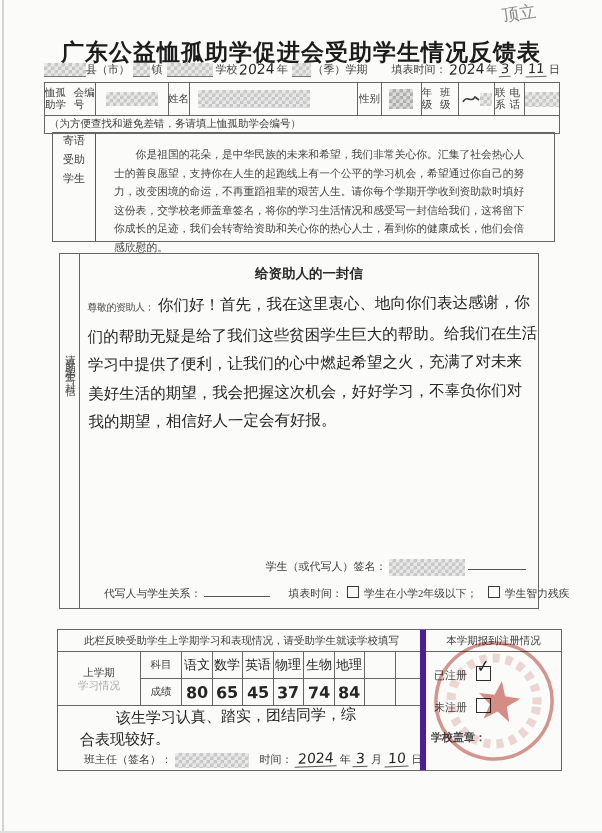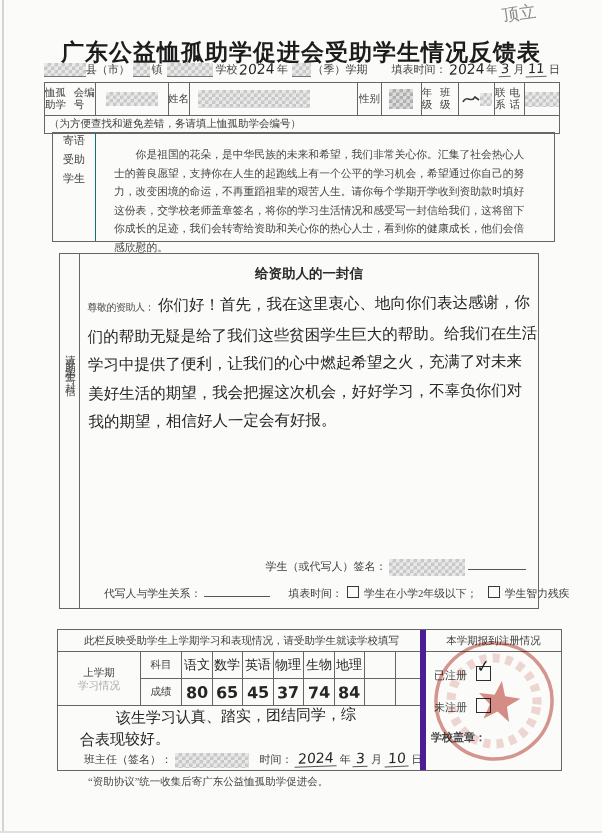--- a/index.html
+++ b/index.html
@@ -303,14 +303,13 @@
       </div>
       <div class="reg-row seal-lab">学校盖章：</div>
       <svg class="stamp" width="130" height="130" viewBox="0 0 130 130">
         <circle cx="65" cy="65" r="58" fill="none" stroke="#c05a50" stroke-width="3.5" opacity="0.7"></circle>
         <circle cx="65" cy="65" r="43" fill="none" stroke="#c4685f" stroke-width="9" opacity="0.28" stroke-dasharray="7 6"></circle>
         <polygon points="70,44 75.3,58.7 90.9,59.2 78.6,68.8 82.9,83.8 70,75 57.1,83.8 61.4,68.8 49.1,59.2 64.7,58.7" fill="#c4574d" opacity="0.75"></polygon>
       </svg>
     </div>
   </div>
 
-  <div class="footer-note">“资助协议”统一收集后寄广东公益恤孤助学促进会。</div>
 </div>
 
 </body></html>

